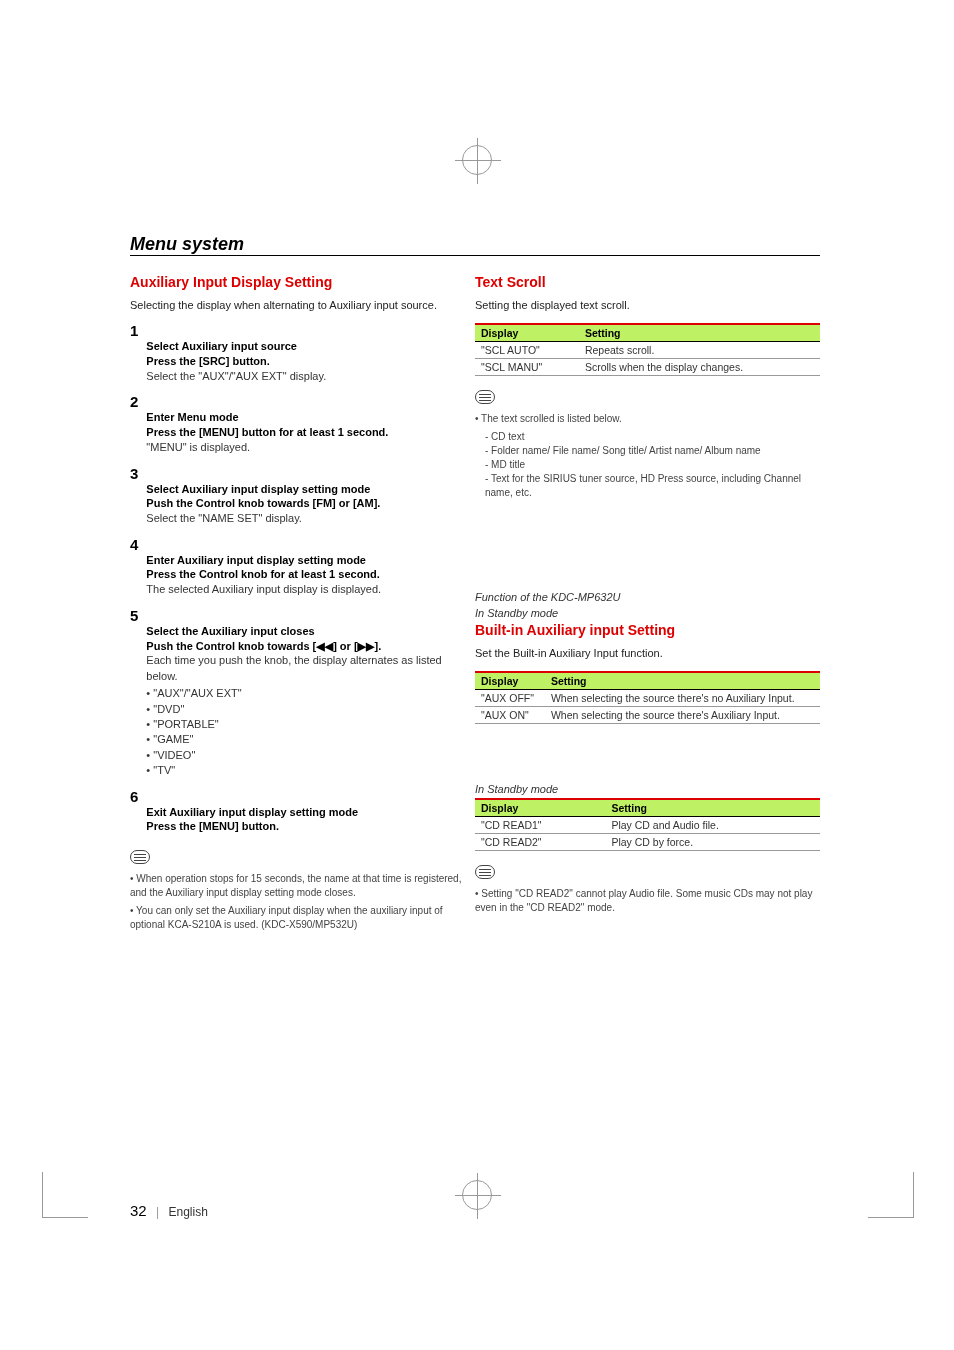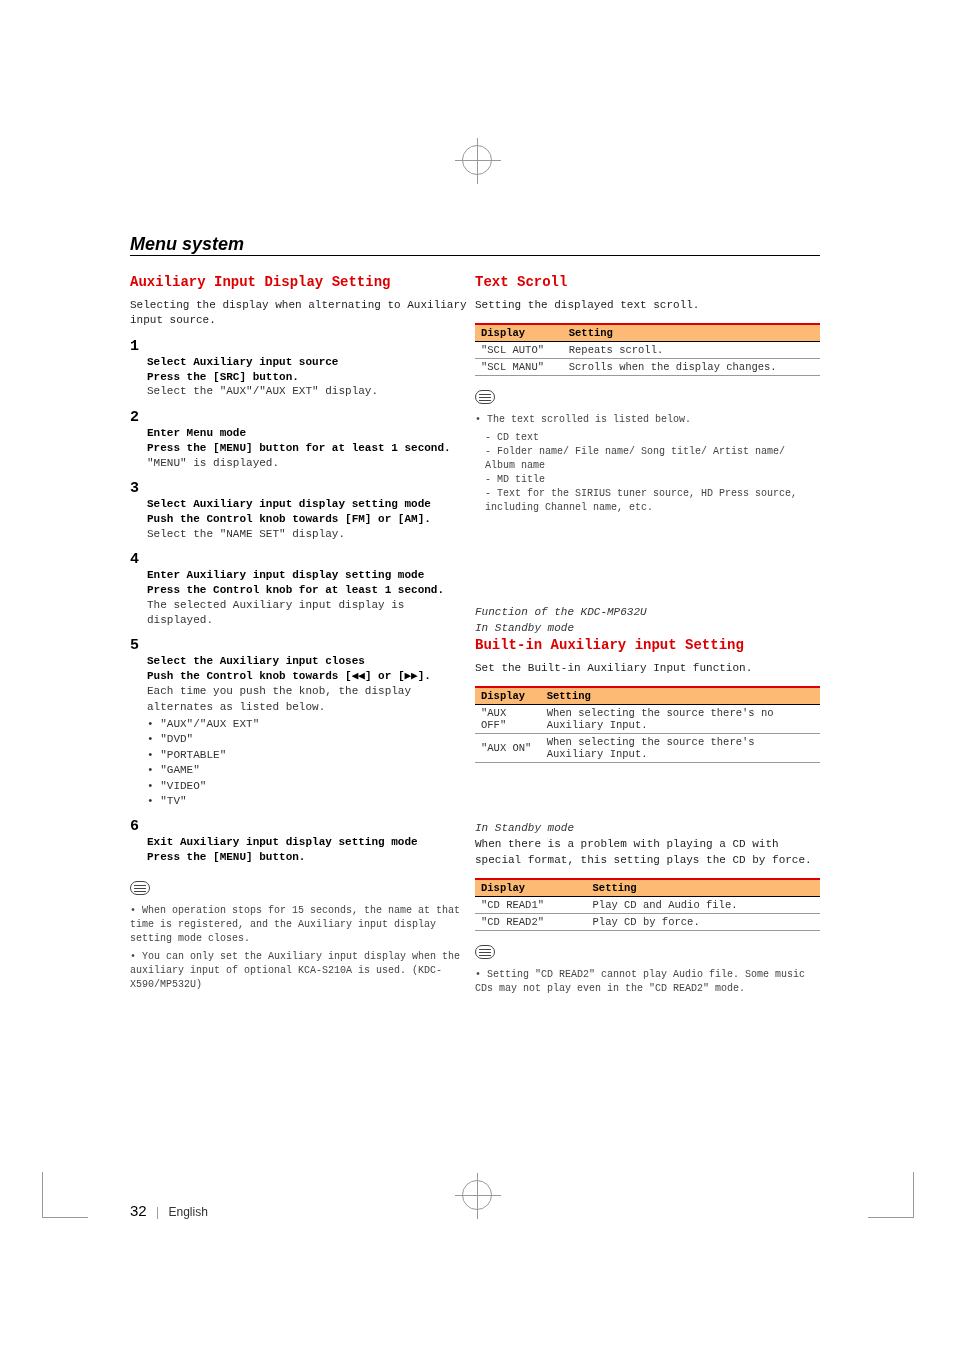--- a/index.html
+++ b/index.html
@@ -23,21 +23,20 @@
     font-weight: bold;
     font-style: italic;
   }
   .page-rule {
     border: none;
     border-top: 1.5px solid #000;
     margin-bottom: 18px;
   }
   .cols {
     display: flex;
-    font-family: Liberation Mono, monospace;
   }
   .col { flex: 1; }
   .section-title {
     font-size: 14px;
     font-weight: bold;
     color: #d00;
     margin-bottom: 8px;
   }
   .section-context {
     font-size: 11px;
@@ -117,21 +116,21 @@
     border-collapse: collapse;
     font-size: 10.5px;
     margin-bottom: 8px;
   }
   table.settings th {
     text-align: left;
     font-weight: bold;
     border-top: 2px solid #d00;
     border-bottom: 1px solid #000;
     padding: 2px 6px;
-    background: #fdba74;
+    background: #bef264;
   }
   table.settings td {
     border-bottom: 1px solid #999;
     padding: 2px 6px;
     color: #333;
   }
   .gap-lg { height: 90px; }
   .gap-md { height: 50px; }
 
   .regmark {
@@ -297,21 +296,20 @@
         <tr>
           <td>"AUX ON"</td>
           <td>When selecting the source there's Auxiliary Input.</td>
         </tr>
       </tbody>
         </table>
 
       <div class="gap-md"></div>
 
       <div class="section-context">In Standby mode</div>
-      <div class="lead">When there is a problem with playing a CD with special format, this setting plays the CD by force.</div>
       <table class="settings">
         <tbody>
             <tr>
           <th>Display</th>
           <th>Setting</th>
         </tr>
         <tr>
           <td>"CD READ1"</td>
           <td>Play CD and Audio file.</td>
         </tr>

